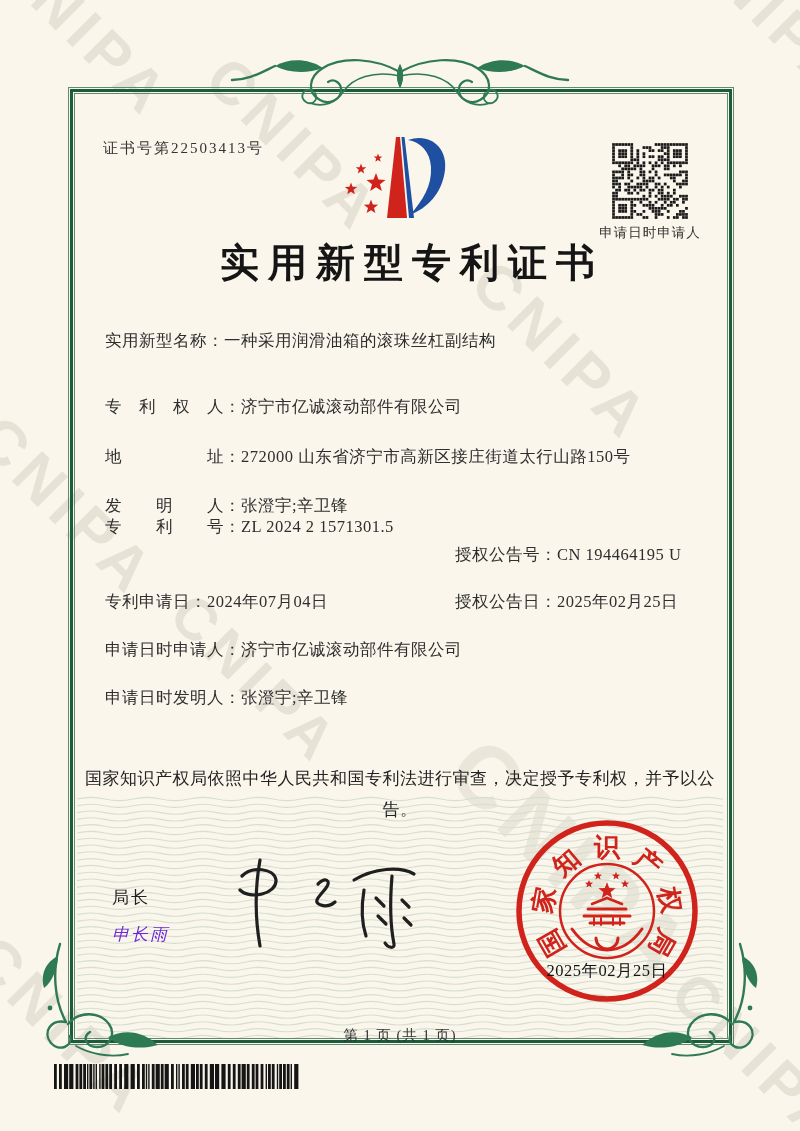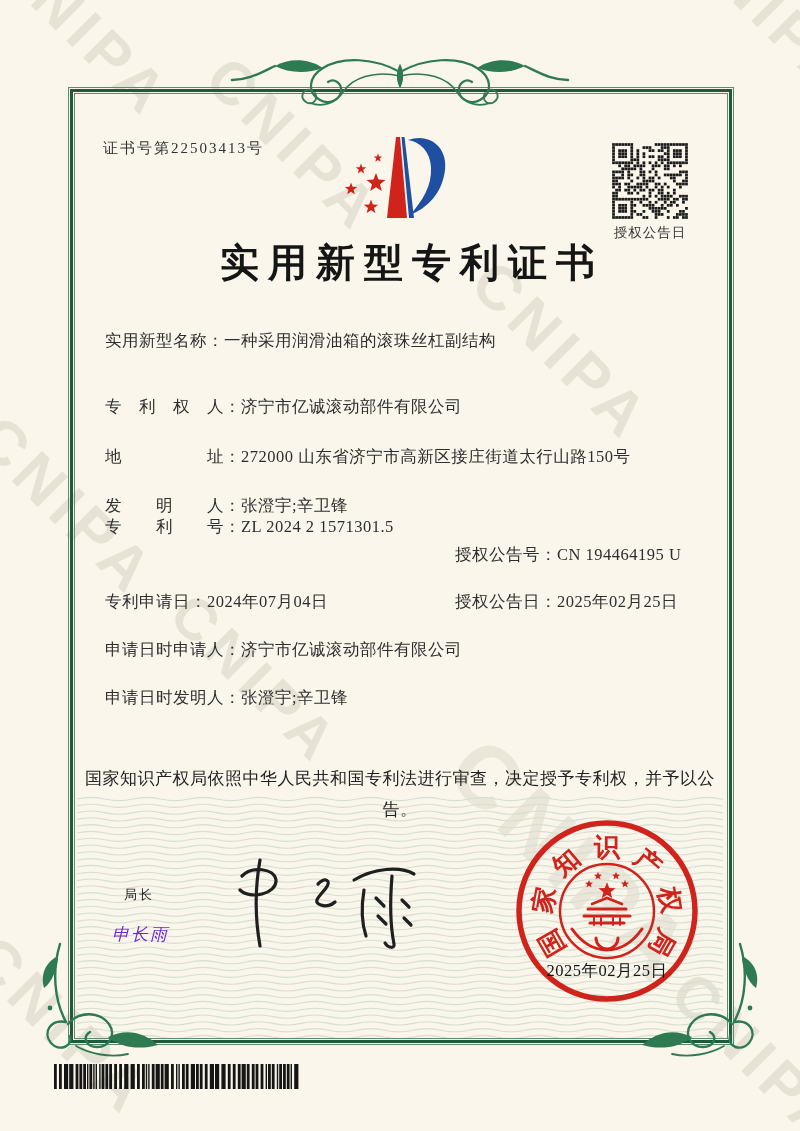--- a/index.html
+++ b/index.html
@@ -35,21 +35,21 @@
       font-size:39px;font-weight:bold;letter-spacing:9px;color:#151515;margin-left:12px;}
 
   .row{position:absolute;left:105px;white-space:pre;font-size:16.5px;color:#2e2e2e;}
   .row .lbl{letter-spacing:0.5px;}
   .row .val{letter-spacing:0.5px;}
   .row.rcol{left:455px;}
 
   .statement{position:absolute;left:80px;top:763px;width:640px;text-align:center;
       font-size:17px;line-height:31px;color:#222;letter-spacing:0.5px;}
 
-  .director-title{position:absolute;left:124px;top:886px;font-size:13px;letter-spacing:2px;color:#222;}
+  .director-title{position:absolute;left:112px;top:886px;font-size:17px;letter-spacing:2px;color:#222;}
   .director-name{position:absolute;left:112px;top:923px;font-size:17px;letter-spacing:2px;color:#6d28d9;font-style:italic;}
   #sig-svg{position:absolute;left:222px;top:850px;width:205px;height:100px;}
 
   #seal-svg{position:absolute;left:510px;top:814px;width:194px;height:194px;}
   .sr{stroke:var(--red,#d0231c);}
 
   .footer-page{position:absolute;left:0;top:1026px;width:100%;text-align:center;
       font-size:14.5px;color:#333;letter-spacing:1px;}
   #barcode-svg{position:absolute;left:54px;top:1064px;width:248px;height:25px;}
 </style>
@@ -487,21 +487,21 @@
       <rect x="18.39" y="73.11" width="2.74" height="2.74" fill="#1a1a1a"></rect>
       <rect x="30.55" y="73.11" width="2.74" height="2.74" fill="#1a1a1a"></rect>
       <rect x="33.59" y="73.11" width="2.74" height="2.74" fill="#1a1a1a"></rect>
       <rect x="42.71" y="73.11" width="2.74" height="2.74" fill="#1a1a1a"></rect>
       <rect x="54.87" y="73.11" width="2.74" height="2.74" fill="#1a1a1a"></rect>
       <rect x="60.95" y="73.11" width="2.74" height="2.74" fill="#1a1a1a"></rect>
       <rect x="63.99" y="73.11" width="2.74" height="2.74" fill="#1a1a1a"></rect>
       <rect x="70.07" y="73.11" width="2.74" height="2.74" fill="#1a1a1a"></rect>
       <rect x="73.11" y="73.11" width="2.74" height="2.74" fill="#1a1a1a"></rect>
     </svg>
-  <div class="qr-caption">授权公告日</div>
+  <div class="qr-caption">申请日时申请人</div>
 
   <div class="title">实用新型专利证书</div>
 
   <div class="row" style="top:396px"><span class="lbl">专　利　权　人：</span><span class="val">济宁市亿诚滚动部件有限公司</span></div>
   <div class="row" style="top:330px"><span class="lbl">实用新型名称：</span><span class="val">一种采用润滑油箱的滚珠丝杠副结构</span></div>
   <div class="row" style="top:446px"><span class="lbl">地　　　　　址：</span><span class="val">272000 山东省济宁市高新区接庄街道太行山路150号</span></div>
   <div class="row" style="top:495px"><span class="lbl">发　　明　　人：</span><span class="val">张澄宇;辛卫锋</span></div>
   <div class="row" style="top:516px"><span class="lbl">专　　利　　号：</span><span class="val">ZL 2024 2 1571301.5</span></div>
   <div class="row rcol" style="top:544px"><span class="lbl">授权公告号：</span><span class="val">CN 194464195 U</span></div>
   <div class="row" style="top:591px"><span class="lbl">专利申请日：</span><span class="val">2024年07月04日</span></div>
@@ -566,20 +566,21 @@
         <path d="M82,90 L97,84 L112,90"></path>
         <path d="M78,95 h38 M74,102 h46 M80,109 h34" stroke-width="3"></path>
         <path d="M84,104 v7 M91,104 v7 M103,104 v7 M110,104 v7" stroke-width="2"></path>
         <path d="M86,124 a11,11 0 0 0 22,0" stroke-width="3"></path>
         <path d="M62,115 C72,129 84,136 97,136 C110,136 122,129 132,115" stroke-width="3"></path>
       </g>
     </g>
     <text x="97" y="162" text-anchor="middle" font-size="16.5" fill="#151515" style="font-family:'Liberation Serif',serif;letter-spacing:0.5px">2025年02月25日</text>
   </svg>
 
+  <div class="footer-page">第 1 页 (共 1 页)</div>
   <svg id="barcode-svg" viewBox="0 0 248 25">
       <rect x="0" y="0" width="2.8" height="25" fill="#151515"></rect>
       <rect x="5" y="0" width="2.8" height="25" fill="#151515"></rect>
       <rect x="10" y="0" width="4.199999999999999" height="25" fill="#151515"></rect>
       <rect x="15.2" y="0" width="4.199999999999999" height="25" fill="#151515"></rect>
       <rect x="21.599999999999998" y="0" width="2.8" height="25" fill="#151515"></rect>
       <rect x="25.4" y="0" width="2.8" height="25" fill="#151515"></rect>
       <rect x="29.2" y="0" width="2.8" height="25" fill="#151515"></rect>
       <rect x="33" y="0" width="1.4" height="25" fill="#151515"></rect>
       <rect x="35.4" y="0" width="2.8" height="25" fill="#151515"></rect>

